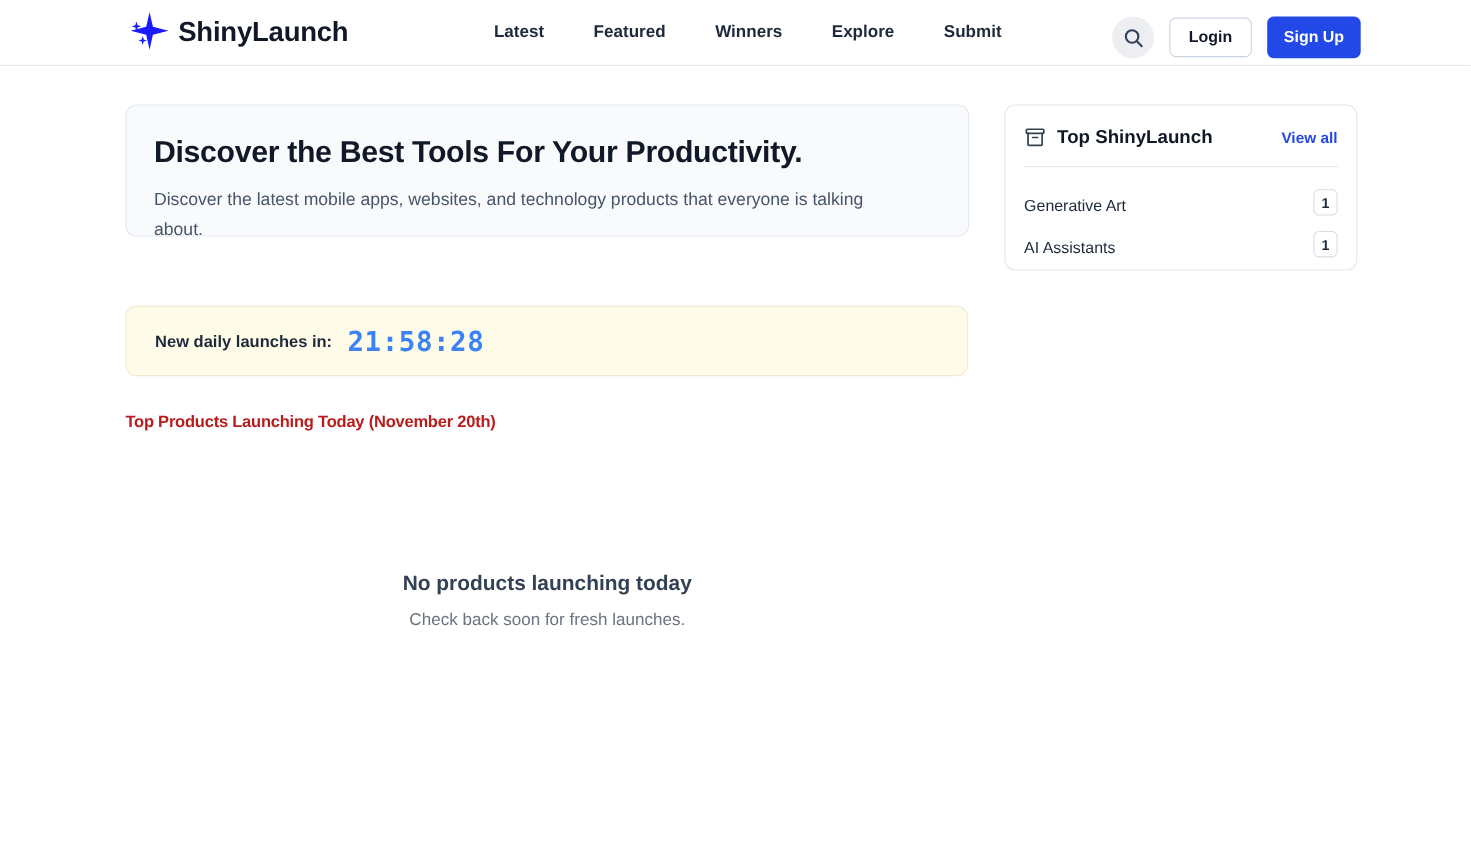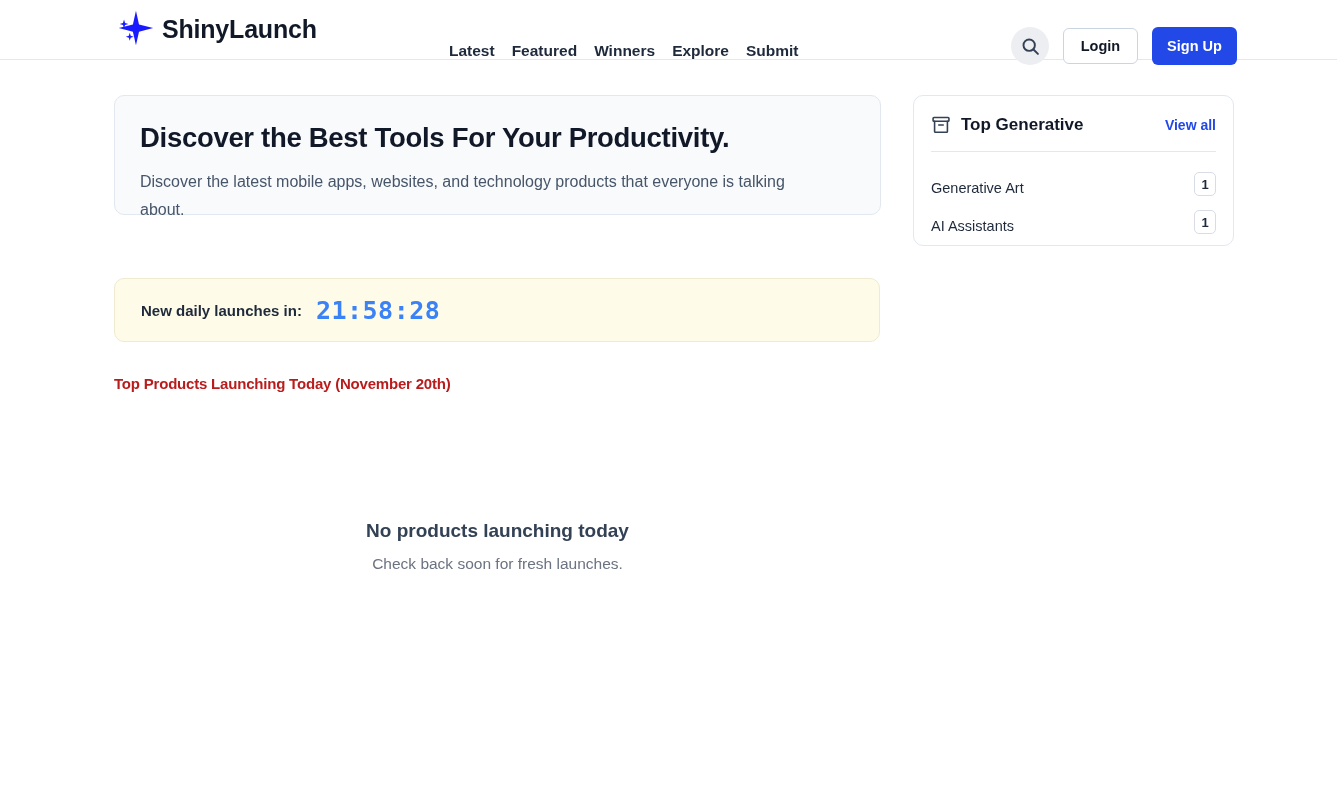--- a/index.html
+++ b/index.html
@@ -40,36 +40,36 @@
     letter-spacing: -0.2px;
     color: #111827;
   }
 
   .nav {
     position: absolute;
     left: 449px;
     top: 0;
     height: 60px;
     display: flex;
-    align-items: flex-end;
-    gap: 17px;
+    align-items: center;
+    gap: 45px;
   }
   .nav-link {
     font-size: 15.5px;
     font-weight: bold;
     color: #1e293b;
     text-decoration: none;
     white-space: nowrap;
     cursor: pointer;
   }
 
   .header-actions {
     position: absolute;
     right: 100px;
-    top: 16px;
+    top: 4px;
     height: 60px;
     display: flex;
     align-items: center;
     gap: 14px;
   }
   .search-btn {
     width: 38px; height: 38px;
     border-radius: 50%;
     background: #eceef1;
     border: none;
@@ -315,21 +315,21 @@
     <div class="empty-sub">Check back soon for fresh launches.</div>
   </div>
 
   <aside class="cat-card">
     <div class="cat-head">
       <svg class="cat-icon" viewBox="0 0 24 24" fill="none" stroke="#334155" stroke-width="1.9" stroke-linecap="round" stroke-linejoin="round">
         <rect x="2.5" y="3" width="19" height="4.5" rx="1"></rect>
         <path d="M4.3 7.5 v12.2 a1 1 0 0 0 1 1 h13.4 a1 1 0 0 0 1 -1 V7.5"></path>
         <line x1="9.3" y1="12" x2="14.7" y2="12"></line>
       </svg>
-      <span class="cat-title">Top Generative</span>
+      <span class="cat-title">Top ShinyLaunch</span>
       <a class="cat-viewall">View all</a>
     </div>
 
     <div class="cat-divider"></div>
 
     <div class="cat-list">
       <div class="cat-row">
         <span class="cat-name">Generative Art</span>
         <span class="cat-count">1</span>
       </div>

